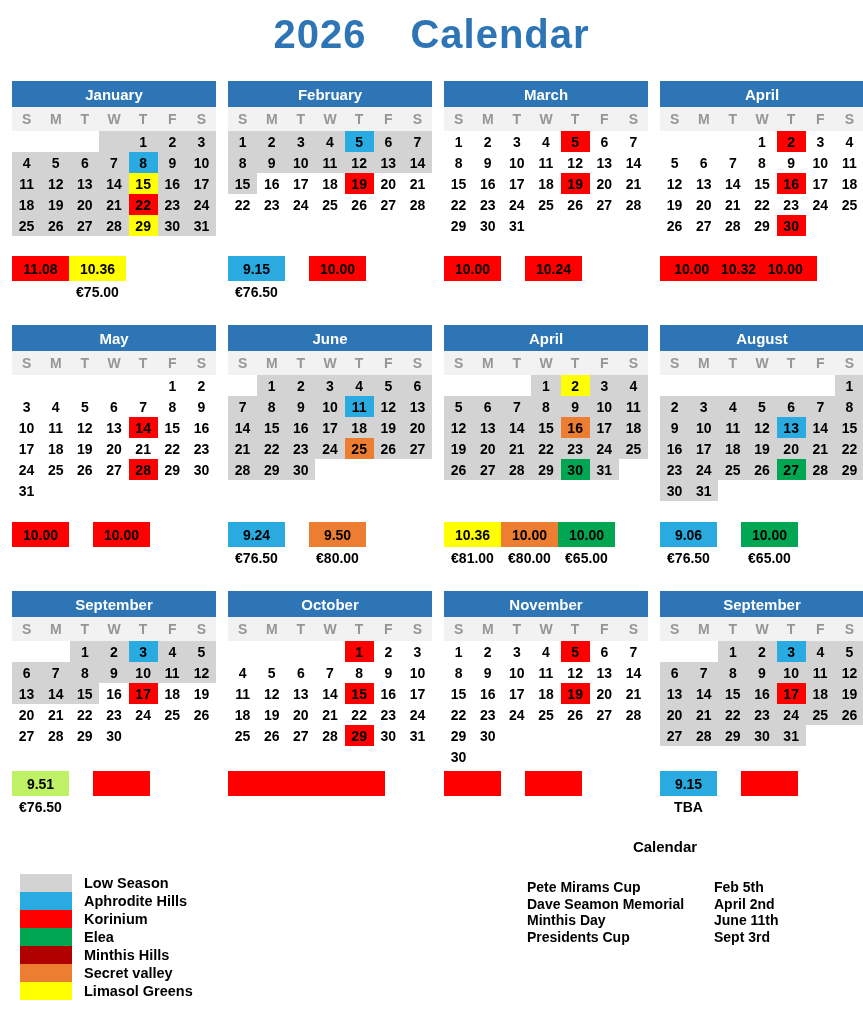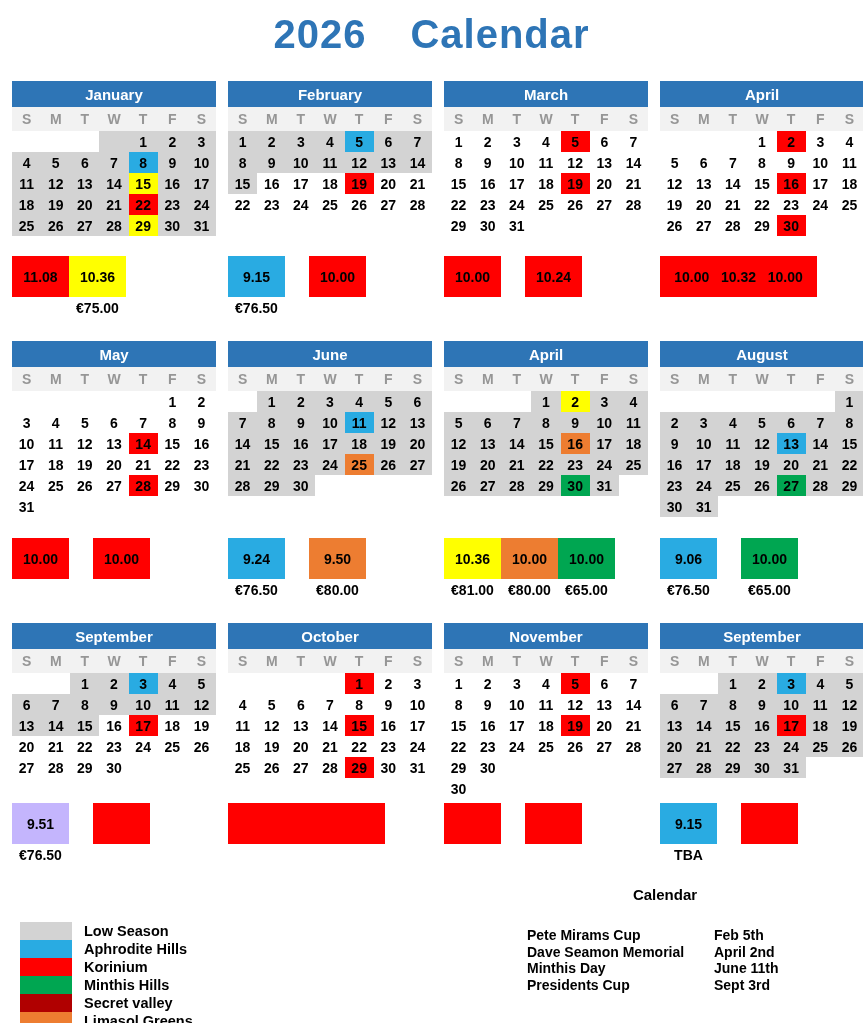--- a/index.html
+++ b/index.html
@@ -12,21 +12,21 @@
   .dow-row{display:grid;grid-template-columns:repeat(7,1fr);height:24px;background:#F2F2F2;color:#969696;font-size:14px;}
   .dow-cell{display:flex;align-items:center;justify-content:center;}
   .days{display:grid;grid-template-columns:repeat(7,1fr);grid-auto-rows:21px;font-size:14px;align-content:start;}
   .band1 .days{height:125px;}
   .band2 .days{height:147px;}
   .band3 .days{height:130px;}
   .day{display:flex;align-items:center;justify-content:center;}
   .prices{display:flex;align-items:flex-start;}
   .pcol{display:flex;flex-direction:column;align-items:center;}
   .pcol.gap{margin-left:24px;}
-  .pbox{height:41px;min-width:57px;display:flex;align-items:center;justify-content:center;font-size:14px;white-space:pre;padding:0 2px;box-sizing:border-box;}
+  .pbox{height:25px;min-width:57px;display:flex;align-items:center;justify-content:center;font-size:14px;white-space:pre;padding:0 2px;box-sizing:border-box;}
   .pbox.wide{min-width:157px;}
   .pbelow{font-size:14px;padding-top:3px;height:19px;}
   .bottom{display:flex;margin-top:20px;}
   .legend{display:flex;margin-left:20px;margin-top:36px;}
   .swatches{width:52px;display:flex;flex-direction:column;}
   .swatch{height:18px;}
   .legend-labels{width:215px;font-size:14.5px;margin-left:12px;}
   .legend-label{height:18px;line-height:18px;}
   .trophies{margin-left:228px;width:276px;}
   .trophies-title{text-align:center;font-size:15px;margin-bottom:24px;}
@@ -538,21 +538,21 @@
         <div class="day">24</div>
         <div class="day">25</div>
         <div class="day">26</div>
         <div class="day">27</div>
         <div class="day">28</div>
         <div class="day">29</div>
         <div class="day">30</div>
       </div>
       <div class="prices">
         <div class="pcol">
-          <div class="pbox" style="background: #c4b5fd;">9.51</div>
+          <div class="pbox" style="background: #bef264;">9.51</div>
           <div class="pbelow">€76.50</div>
         </div>
         <div class="pcol gap">
           <div class="pbox" style="background: rgb(255, 0, 0);"></div>
           <div class="pbelow"></div>
         </div>
       </div>
     </div>
     <div class="month band3">
       <div class="month-header">October</div>
@@ -736,20 +736,21 @@
         <div class="swatch" style="background: rgb(255, 0, 0);"></div>
         <div class="swatch" style="background: rgb(0, 166, 81);"></div>
         <div class="swatch" style="background: rgb(176, 0, 0);"></div>
         <div class="swatch" style="background: rgb(237, 125, 49);"></div>
         <div class="swatch" style="background: rgb(255, 255, 0);"></div>
       </div>
     <div class="legend-labels" id="legend-labels">
         <div class="legend-label">Low Season</div>
         <div class="legend-label">Aphrodite Hills</div>
         <div class="legend-label">Korinium</div>
+        <div class="legend-label">Elea</div>
         <div class="legend-label">Minthis Hills</div>
         <div class="legend-label">Secret valley</div>
         <div class="legend-label">Limasol Greens</div>
       </div>
   </div>
   <div class="trophies">
     <div class="trophies-title">Calendar</div>
     <div id="trophy-rows">
         <div class="trophy-row">
           <div class="trophy-name">Pete Mirams Cup</div>

